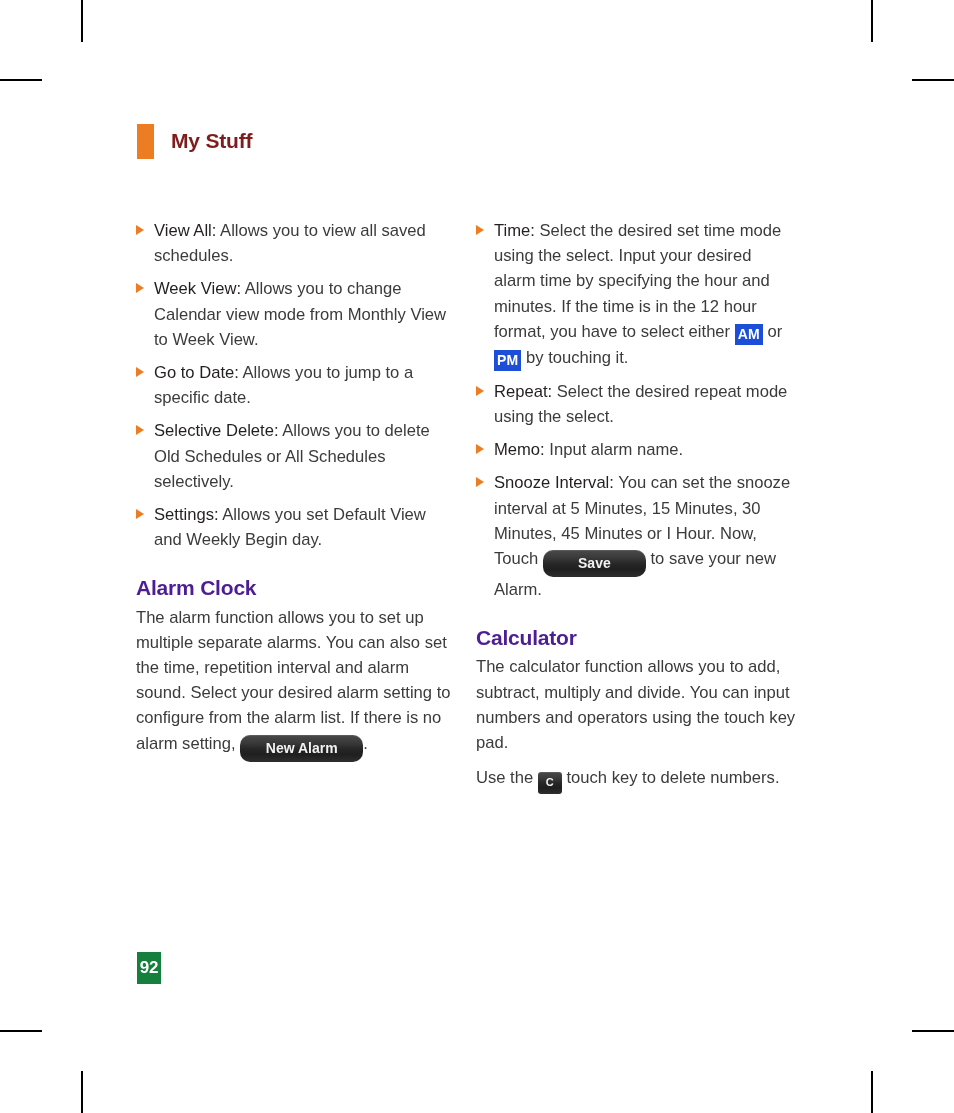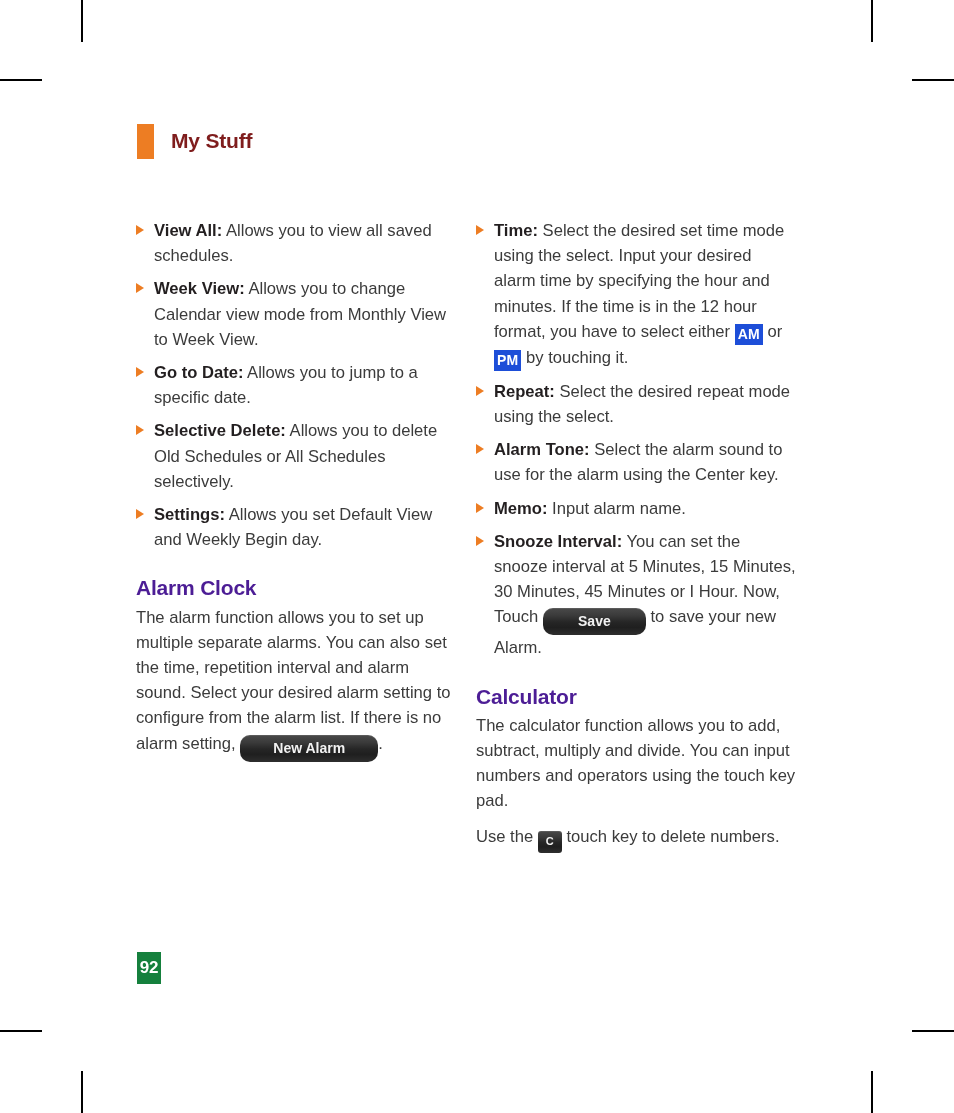--- a/index.html
+++ b/index.html
@@ -96,21 +96,21 @@
     position: absolute;
     left: 0;
     top: 7px;
     width: 0;
     height: 0;
     border-left: 8px solid #ED7D23;
     border-top: 5.5px solid transparent;
     border-bottom: 5.5px solid transparent;
   }
   .term {
-    font-weight: bold;
+    font-weight: normal;
     color: #231f20;
   }
 
   h2.section {
     font-size: 21px;
     font-weight: bold;
     color: #4c1d95;
     margin: 24px 0 4px 0;
     line-height: 1.15;
     letter-spacing: -0.2px;
@@ -142,21 +142,21 @@
   
   .chip-key {
     background: linear-gradient(to bottom, #4a4a4a 0%, #3a3a3a 28%, #262626 52%, #1f1f1f 72%, #2e2e2e 100%);
     color: #f2f2f2;
     font-size: 14px;
     border-radius: 10px;
     box-shadow: inset 0 1px 0 rgba(255,255,255,0.10);
     vertical-align: -4px;
   }
   .chip-key.wide-new {
-    width: 138px;
+    width: 123px;
     padding: 6px 0 7px 0;
   }
   .chip-key.wide-save {
     width: 103px;
     padding: 6px 0 7px 0;
   }
   .chip-key.sq-c {
     width: 24px;
     padding: 5px 0 6px 0;
     font-size: 11px;
@@ -244,24 +244,20 @@
       <li>
         <span class="tri"></span>
         <span class="term">Time:</span><span> Select the desired set time mode using the select. Input your desired alarm time by specifying the hour and minutes. If the time is in the 12 hour format, you have to select either </span><span class="chip chip-gray">AM</span><span> or </span><span class="chip chip-gray">PM</span><span> by touching it.</span>
       </li>
 
       <li>
         <span class="tri"></span>
         <span class="term">Repeat:</span><span> Select the desired repeat mode using the select.</span>
       </li>
 
-      <li>
-        <span class="tri"></span>
-        <span class="term">Alarm Tone:</span><span> Select the alarm sound to use for the alarm using the Center key.</span>
-      </li>
 
       <li>
         <span class="tri"></span>
         <span class="term">Memo:</span><span> Input alarm name.</span>
       </li>
 
       <li>
         <span class="tri"></span>
         <span class="term">Snooze Interval:</span><span> You can set the snooze interval at 5 Minutes, 15 Minutes, 30 Minutes, 45 Minutes or I Hour. Now, Touch </span><span class="chip chip-key wide-save">Save</span><span> to save your new Alarm.</span>
       </li>

